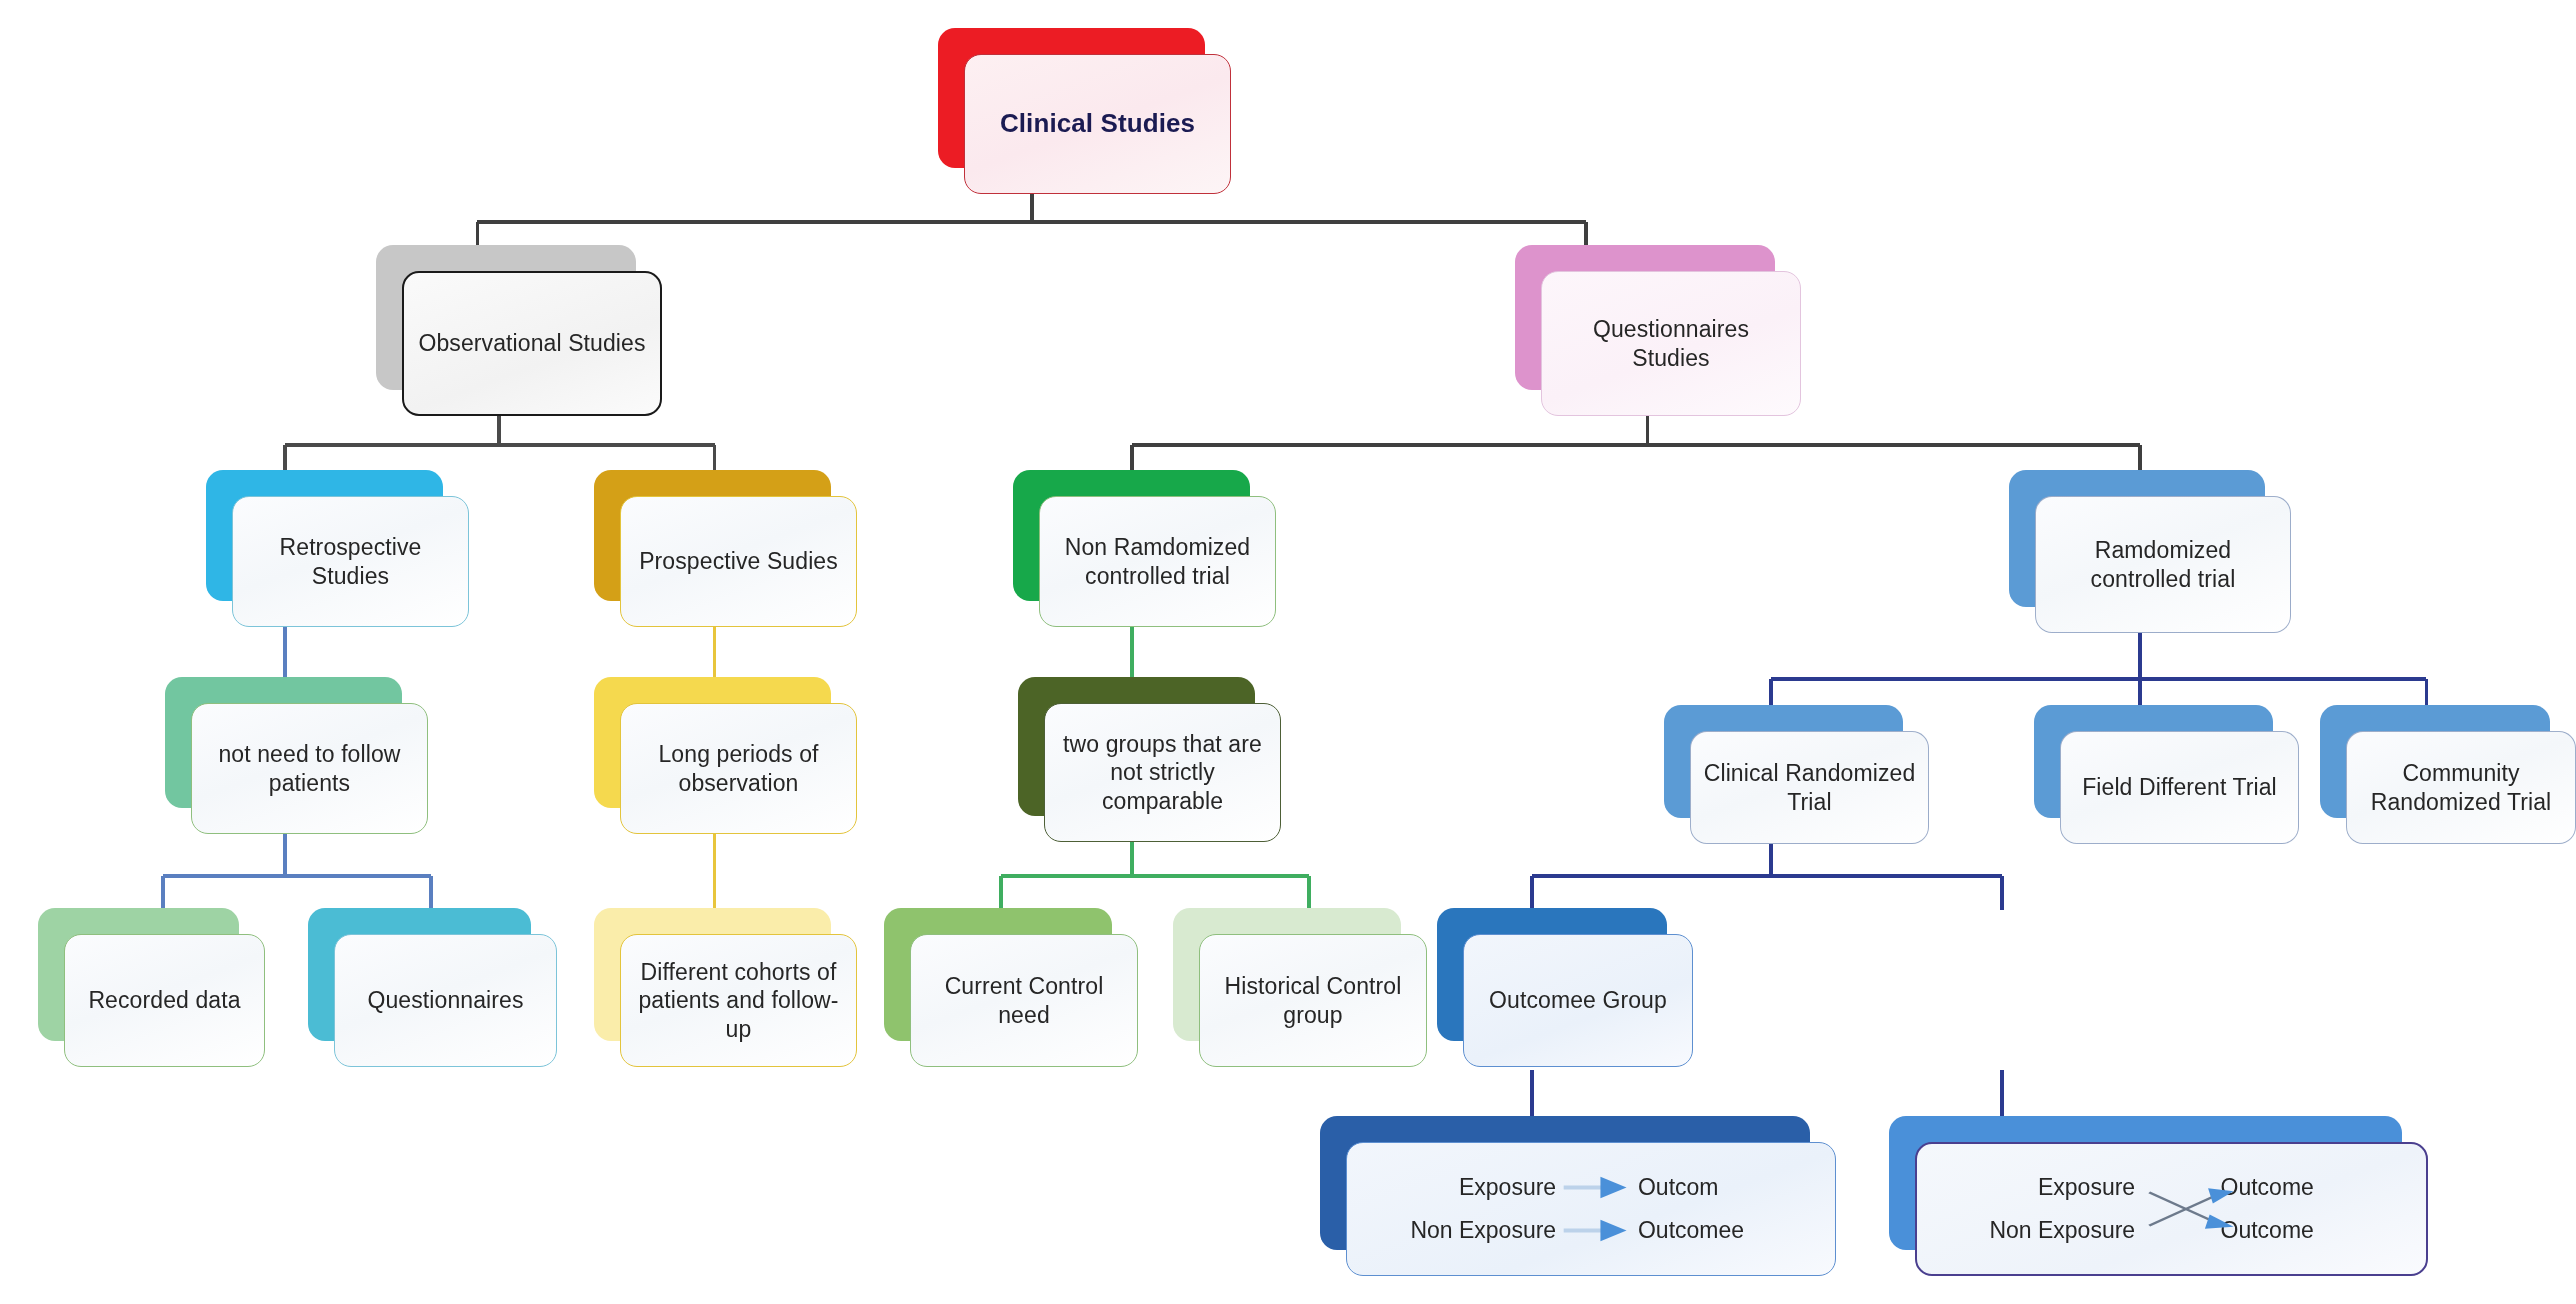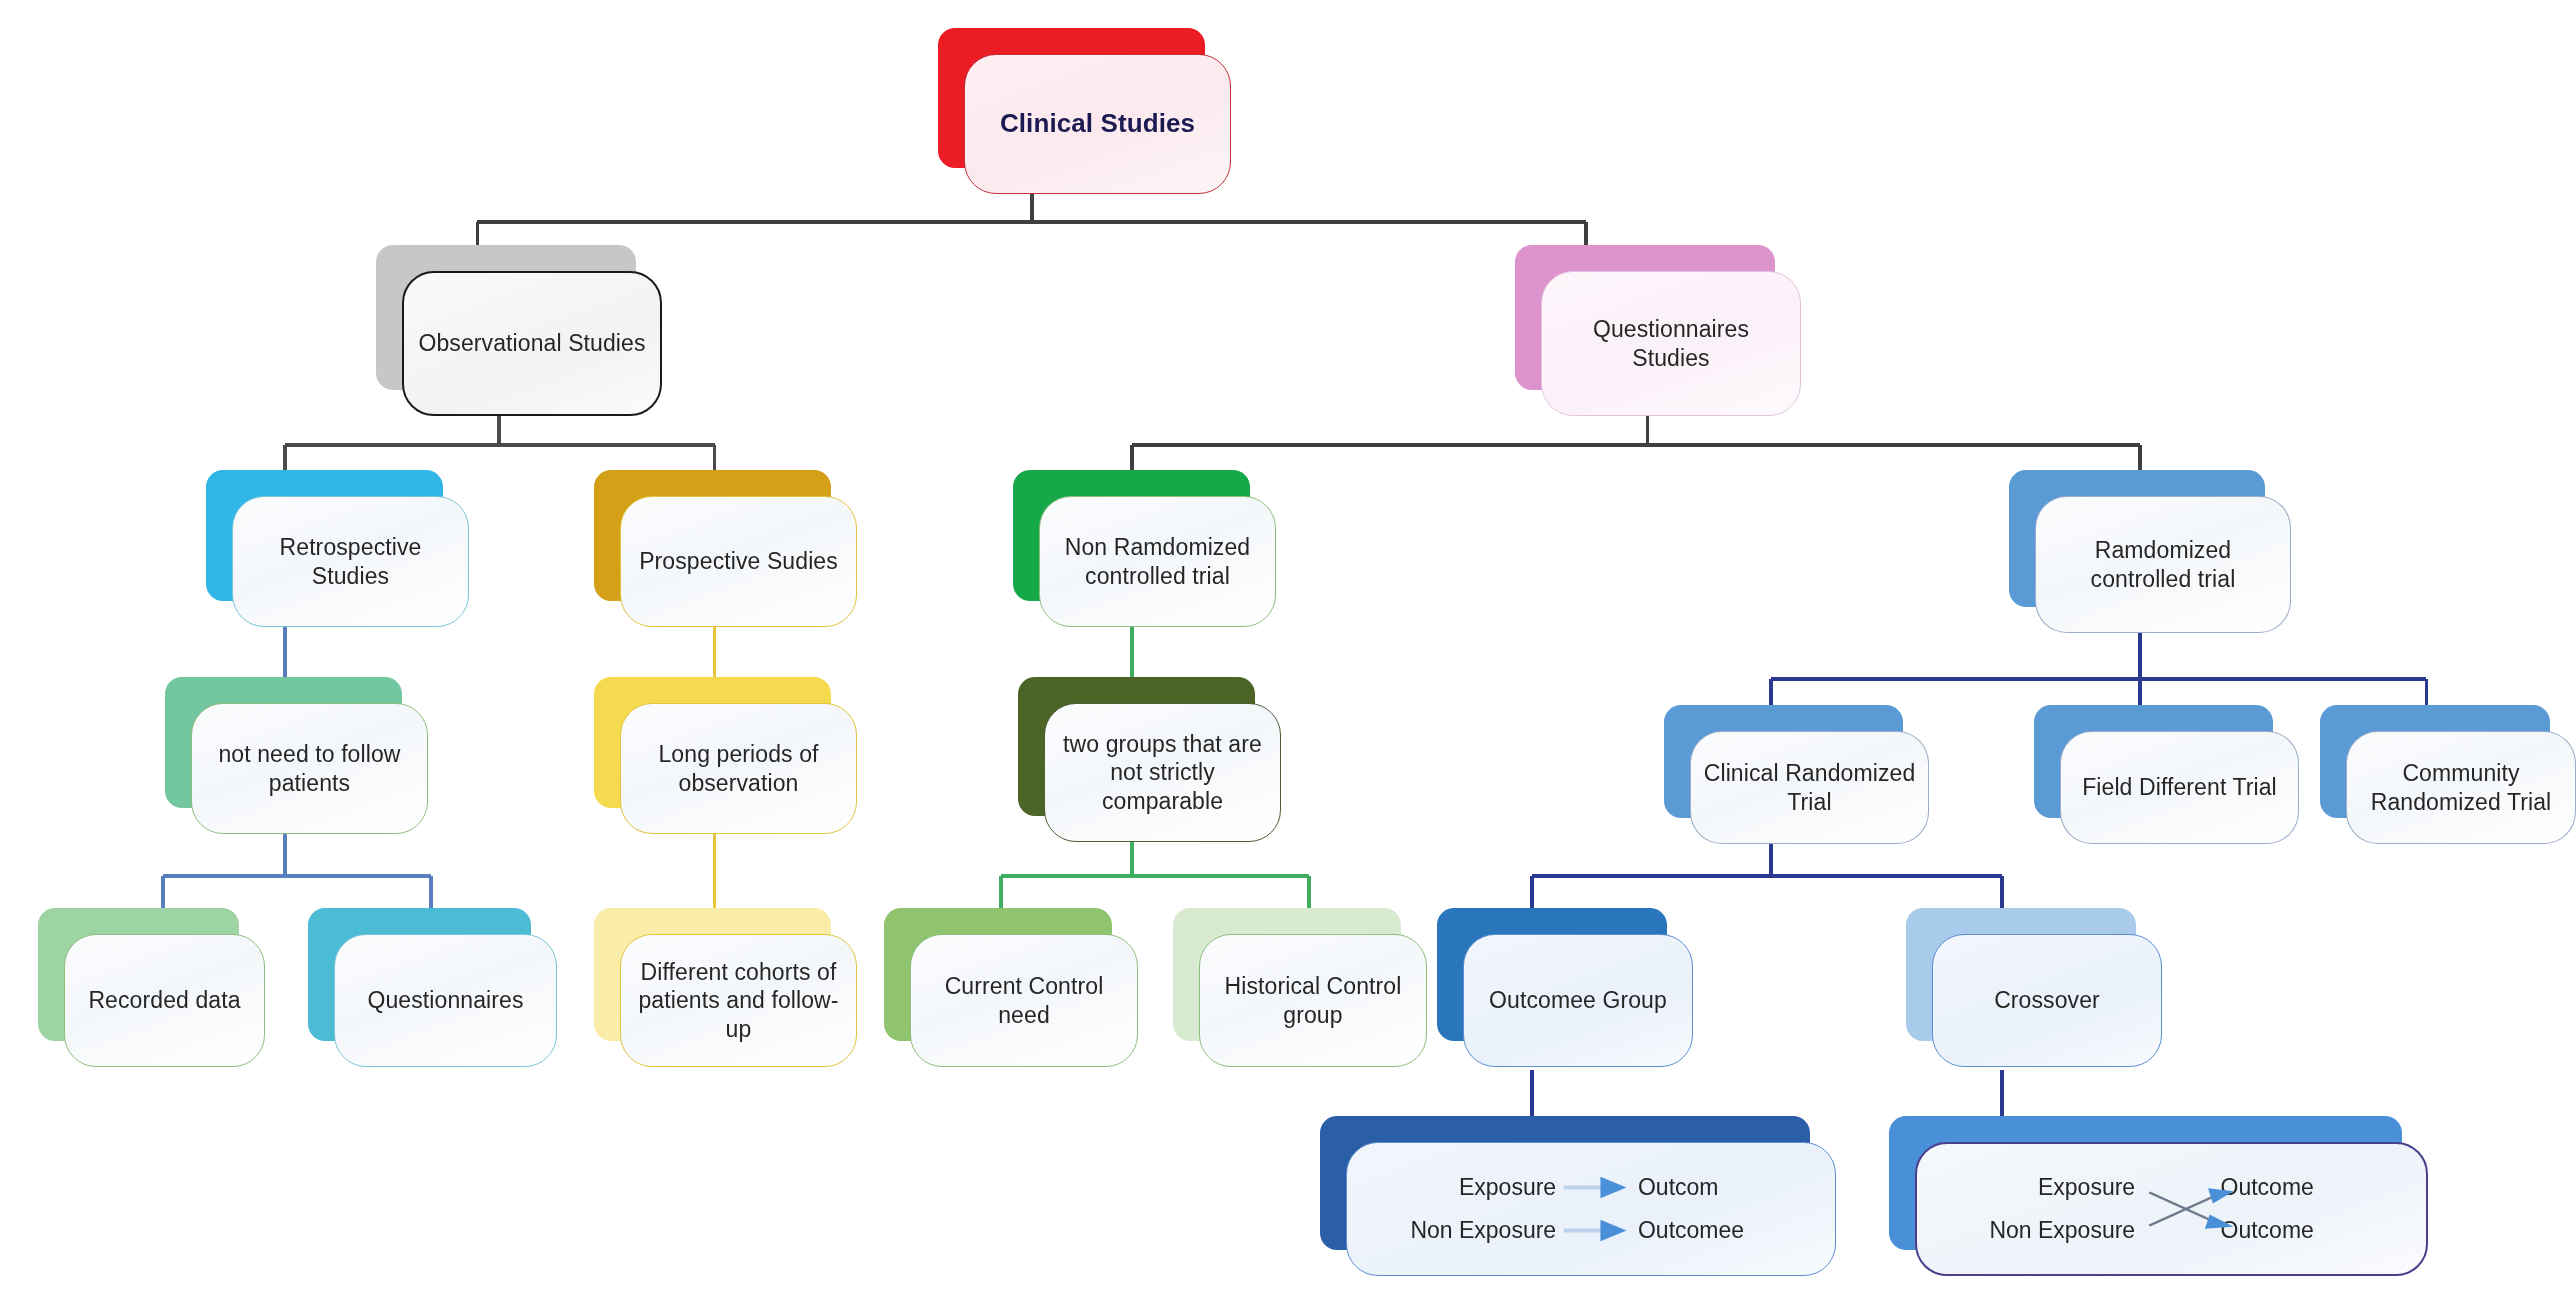--- a/index.html
+++ b/index.html
@@ -37,21 +37,21 @@
     width: calc(100% - 26px);
     height: calc(100% - 26px);
     border-radius: 17px;
   }
   .node .front {
     position: absolute;
     left: 26px;
     top: 26px;
     width: calc(100% - 26px);
     height: calc(100% - 26px);
-    border-radius: 32px;
+    border-radius: 17px;
     border: 1.5px solid rgba(80,110,160,0.55);
     background: linear-gradient(160deg, #fbfcfe 0%, #f4f7fa 45%, #ffffff 100%);
     display: flex;
     align-items: center;
     justify-content: center;
     box-sizing: border-box;
     overflow: hidden;
   }
   .node .label {
     text-align: center;
@@ -341,26 +341,20 @@
     </div>
   </div>
 
   <div class="node parallelbox" style="left:1437px; top:908px; width:256px; height:159px;">
     <div class="back" style="background:#2a76bd;"></div>
     <div class="front">
       <div class="label">Outcomee Group</div>
     </div>
   </div>
 
-  <div class="node parallelbox" style="left:1906px; top:908px; width:256px; height:159px;">
-    <div class="back" style="background:#a8cbeb;"></div>
-    <div class="front">
-      <div class="label">Crossover</div>
-    </div>
-  </div>
 
   <div class="node parallelbox" style="left:1320px; top:1116px; width:516px; height:160px;">
     <div class="back" style="background:#2a5fa8;"></div>
     <div class="front">
       <div class="expo">
         <div class="expo-row">
           <div class="expo-left">Exposure</div>
           <div class="expo-arrowcell">
             <svg class="arrow-svg" width="92" height="43" viewBox="0 0 120 56">
               <line x1="10" y1="28" x2="62" y2="28" stroke="#bcd2ea" stroke-width="5"></line>

